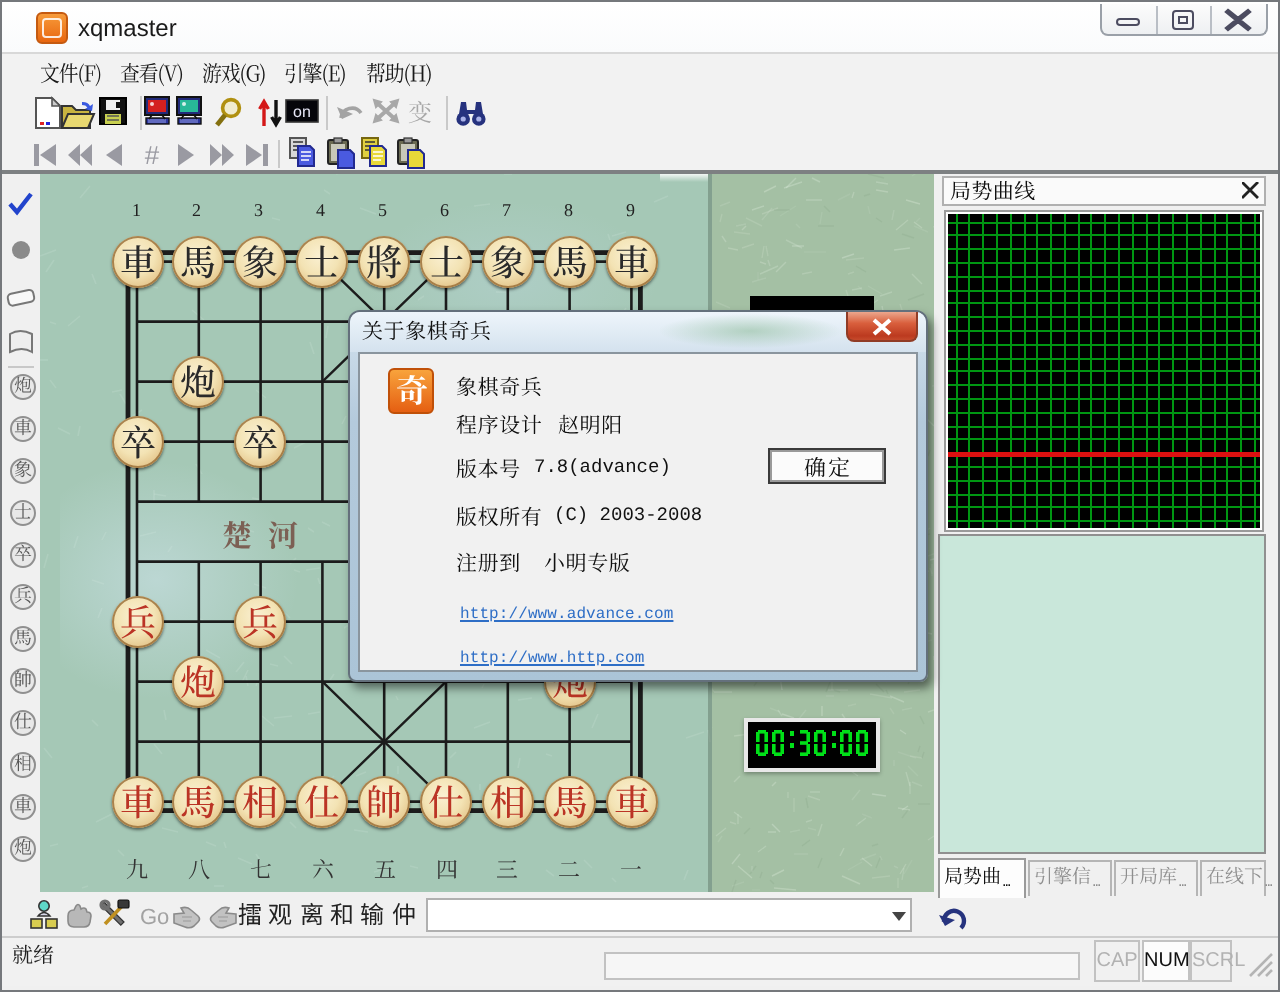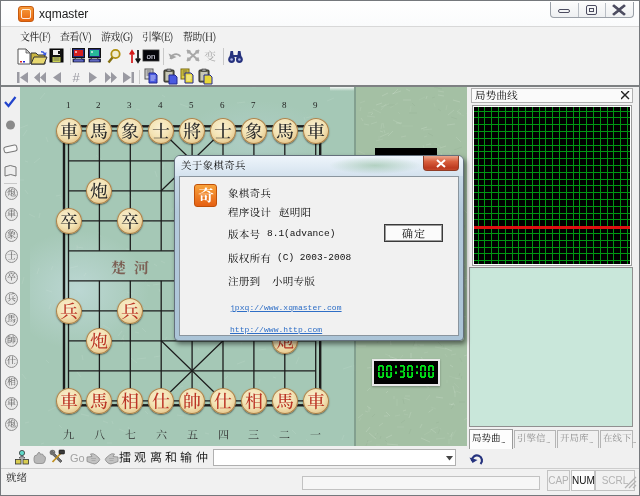--- a/index.html
+++ b/index.html
@@ -1173,21 +1173,21 @@
 <svg class="abs" style="left:446px;top:456px" width="8" height="5">
     <path d="M0 0 h7 l-3.5 4.5 z" fill="#444"></path>
   </svg>
 <div class="abs" style="left:1px;top:468px;width:638px;height:24px;background:#f1f1f1;border-top:1px solid #cdcdcd"></div>
 <svg style="position:absolute;left:6px;top:472px;overflow:visible" width="21" height="13">
     <path transform="translate(0,9.2)" d="M2.2 -8.8 2.1 -8.7C2.4 -8.4 2.8 -7.8 2.9 -7.4C3.6 -6.9 4.2 -8.2 2.2 -8.8ZM2.4 -2.5 1.4 -2.8C1.2 -1.8 0.8 -0.9 0.4 -0.3L0.5 -0.2C1.1 -0.7 1.6 -1.4 2.0 -2.3C2.2 -2.2 2.3 -2.3 2.4 -2.5ZM3.9 -2.8 3.8 -2.7C4.1 -2.2 4.5 -1.5 4.6 -1.0C5.2 -0.4 5.8 -1.8 3.9 -2.8ZM8.0 -8.2 7.9 -8.2C8.2 -7.8 8.7 -7.2 8.8 -6.8C9.4 -6.3 10.0 -7.6 8.0 -8.2ZM5.0 -7.7 4.5 -7.1H0.4L0.5 -6.8H5.6C5.8 -6.8 5.9 -6.9 5.9 -7.0C5.6 -7.3 5.0 -7.7 5.0 -7.7ZM9.2 -6.4 8.7 -5.8H7.2C7.2 -6.6 7.2 -7.5 7.2 -8.4C7.5 -8.4 7.6 -8.5 7.6 -8.7L6.5 -8.8C6.5 -7.7 6.5 -6.8 6.5 -5.8H5.3L5.4 -5.5H6.5C6.4 -3.0 6.0 -0.9 4.1 0.7L4.3 0.8C6.6 -0.7 7.0 -2.9 7.2 -5.5H7.4V-0.1C7.4 0.4 7.6 0.6 8.2 0.6H8.8C9.9 0.6 10.2 0.5 10.2 0.2C10.2 0.1 10.2 -0.0 9.9 -0.1L9.9 -1.8H9.8C9.7 -1.2 9.5 -0.4 9.5 -0.2C9.4 -0.1 9.4 -0.1 9.3 -0.0C9.3 -0.0 9.1 -0.0 8.8 -0.0H8.3C8.1 -0.0 8.1 -0.1 8.1 -0.3V-5.5H9.9C10.0 -5.5 10.1 -5.6 10.1 -5.7C9.8 -6.0 9.2 -6.4 9.2 -6.4ZM4.2 -5.6V-3.9H1.8V-5.6ZM3.3 -0.2V-3.6H4.2V-3.2H4.3C4.5 -3.2 4.9 -3.4 4.9 -3.5V-5.5C5.1 -5.5 5.2 -5.6 5.3 -5.7L4.5 -6.3L4.1 -5.9H1.8L1.1 -6.2V-3.1H1.2C1.5 -3.1 1.8 -3.3 1.8 -3.3V-3.6H2.7V-0.2C2.7 -0.1 2.6 0.0 2.5 0.0C2.3 0.0 1.4 -0.1 1.4 -0.1V0.1C1.8 0.1 2.1 0.2 2.2 0.3C2.3 0.5 2.4 0.6 2.4 0.8C3.2 0.7 3.3 0.4 3.3 -0.2Z M11.1 -0.7 11.5 0.2C11.6 0.2 11.7 0.1 11.7 -0.1C13.0 -0.6 13.9 -1.1 14.6 -1.5L14.6 -1.6C13.2 -1.2 11.7 -0.9 11.1 -0.7ZM14.0 -8.3 13.0 -8.8C12.7 -8.0 11.9 -6.5 11.2 -5.9C11.1 -5.8 10.9 -5.8 10.9 -5.8L11.3 -4.9C11.4 -4.9 11.4 -4.9 11.5 -5.0C12.1 -5.2 12.7 -5.3 13.1 -5.5C12.6 -4.6 11.9 -3.7 11.3 -3.2C11.2 -3.2 11.0 -3.1 11.0 -3.1L11.4 -2.2C11.4 -2.2 11.5 -2.3 11.6 -2.4C12.7 -2.7 13.8 -3.1 14.4 -3.3L14.4 -3.5C13.4 -3.3 12.4 -3.2 11.7 -3.1C12.8 -4.1 14.0 -5.4 14.6 -6.3C14.8 -6.3 14.9 -6.4 15.0 -6.5L14.0 -7.0C13.9 -6.7 13.6 -6.3 13.3 -5.8C12.7 -5.8 12.0 -5.7 11.6 -5.7C12.3 -6.4 13.1 -7.4 13.6 -8.2C13.8 -8.1 13.9 -8.2 14.0 -8.3ZM19.9 -5.8 19.5 -5.3H18.3C18.9 -6.0 19.4 -6.7 19.9 -7.5C20.1 -7.5 20.2 -7.5 20.3 -7.6L19.3 -8.1C19.2 -7.8 19.0 -7.4 18.8 -7.1C18.5 -7.4 18.1 -7.7 18.1 -7.7L17.7 -7.2H17.1V-8.4C17.3 -8.5 17.4 -8.5 17.4 -8.7L16.4 -8.8V-7.2H14.9L15.0 -6.9H16.4V-5.3H14.3L14.4 -5.0H17.2C16.9 -4.5 16.5 -4.1 16.1 -3.8L15.5 -4.0V-3.3C15.0 -2.8 14.4 -2.4 13.8 -2.0L13.9 -1.8C14.5 -2.1 15.0 -2.5 15.5 -2.8V0.8H15.6C16.0 0.8 16.2 0.7 16.2 0.6V0.2H18.9V0.7H19.0C19.2 0.7 19.6 0.6 19.6 0.6V-3.2C19.8 -3.3 20.0 -3.4 20.0 -3.4L19.2 -4.1L18.8 -3.7H16.7C17.1 -4.1 17.6 -4.5 18.0 -5.0H20.4C20.5 -5.0 20.6 -5.0 20.7 -5.1C20.4 -5.4 19.9 -5.8 19.9 -5.8ZM16.2 -3.3 16.3 -3.4H18.9V-2.0H16.2ZM18.6 -6.9C18.3 -6.3 17.9 -5.8 17.5 -5.3H17.1V-6.9H18.6ZM16.2 -0.1V-1.6H18.9V-0.1Z" fill="#222"></path>
   </svg>
 <div class="abs" style="left:302px;top:476px;width:238px;height:14px;background:#f6f6f6;border:1px solid #c2c2c2;box-sizing:border-box"></div>
 <div class="abs" style="left:547px;top:470px;width:23px;height:21px;background:#f1f1f1;border:1px solid #c2c2c2;box-sizing:border-box;font-size:10px;color:#b2b2b2;text-align:center;line-height:19px">CAP</div>
 <div class="abs" style="left:571px;top:470px;width:24px;height:21px;background:#fcfcfc;border:1px solid #c2c2c2;box-sizing:border-box;font-size:10px;color:#111;text-align:center;line-height:19px">NUM</div>
-<div class="abs" style="left:595px;top:470px;width:40px;height:21px;background:#f1f1f1;border:1px solid #c2c2c2;box-sizing:border-box;font-size:10px;color:#b2b2b2;text-align:center;line-height:19px">SCRL</div>
+<div class="abs" style="left:595px;top:470px;width:21px;height:21px;background:#f1f1f1;border:1px solid #c2c2c2;box-sizing:border-box;font-size:10px;color:#b2b2b2;text-align:center;line-height:19px">SCRL</div>
 <svg class="abs" style="left:624px;top:476px" width="14" height="14">
     <path d="M12 1 L1 12 M12 5 L5 12 M12 9 L9 12" stroke="#b4b4b4" stroke-width="1.3"></path>
   </svg>
 <div class="abs" style="left:174px;top:155px;width:290px;height:186px;border-radius:6px 6px 4px 4px;background:linear-gradient(#d3e2ee,#b4cadc 30%,#abc4d7);border:1px solid #64707c;box-shadow:2px 3px 5px rgba(0,0,0,.5);box-sizing:border-box"></div>
 <div class="abs" style="left:175px;top:156px;width:288px;height:20px;border-radius:5px 5px 0 0;background:linear-gradient(#eef5fb,#d4e2ee)"></div>
 <div class="abs" style="left:330px;top:157px;width:90px;height:17px;background:radial-gradient(ellipse,rgba(120,175,130,.45),rgba(120,175,130,0) 72%)"></div>
 <svg style="position:absolute;left:181px;top:160px;overflow:visible" width="64" height="13">
     <path transform="translate(0,9.2)" d="M2.6 -8.7 2.4 -8.7C3.0 -8.2 3.7 -7.3 3.8 -6.7C4.6 -6.1 5.2 -7.8 2.6 -8.7ZM9.0 -4.4 8.5 -3.7H5.5C5.5 -4.0 5.5 -4.3 5.5 -4.5V-6.0H9.0C9.2 -6.0 9.3 -6.1 9.3 -6.2C9.0 -6.6 8.4 -7.0 8.4 -7.0L7.8 -6.4H6.2C6.8 -6.9 7.4 -7.7 7.8 -8.3C8.1 -8.2 8.2 -8.3 8.2 -8.4L7.1 -8.8C6.8 -8.0 6.3 -7.1 5.9 -6.4H1.2L1.3 -6.0H4.8V-4.5C4.8 -4.3 4.8 -4.0 4.8 -3.7H0.5L0.6 -3.4H4.7C4.4 -1.9 3.4 -0.5 0.3 0.6L0.4 0.8C4.0 -0.2 5.1 -1.7 5.4 -3.4C6.1 -1.2 7.4 0.1 9.5 0.8C9.6 0.4 9.8 0.2 10.1 0.1L10.1 0.0C8.0 -0.4 6.4 -1.6 5.6 -3.4H9.7C9.8 -3.4 9.9 -3.4 10.0 -3.6C9.6 -3.9 9.0 -4.4 9.0 -4.4Z M12.0 -7.9 12.1 -7.6H15.7V-4.8H11.3L11.3 -4.5H15.7V-0.3C15.7 -0.1 15.7 -0.1 15.4 -0.1C15.2 -0.1 13.8 -0.2 13.8 -0.2V0.0C14.4 0.1 14.7 0.2 14.9 0.3C15.1 0.4 15.2 0.6 15.2 0.8C16.3 0.7 16.4 0.3 16.4 -0.3V-4.5H20.6C20.7 -4.5 20.8 -4.5 20.8 -4.6C20.4 -5.0 19.8 -5.5 19.8 -5.5L19.3 -4.8H16.4V-7.6H19.9C20.0 -7.6 20.1 -7.6 20.1 -7.8C19.7 -8.1 19.1 -8.6 19.1 -8.6L18.6 -7.9Z M30.6 -3.7 30.0 -4.2C30.2 -4.2 30.4 -4.3 30.4 -4.4V-6.0C30.6 -6.1 30.8 -6.2 30.9 -6.2L30.0 -6.9L29.6 -6.5H27.3C27.8 -6.8 28.4 -7.2 28.7 -7.5C28.9 -7.5 29.1 -7.5 29.1 -7.5L28.4 -8.2L28.0 -7.8H25.3C25.5 -8.0 25.7 -8.2 25.9 -8.4C26.1 -8.4 26.3 -8.5 26.3 -8.6L25.2 -8.8C24.6 -7.8 23.4 -6.5 22.0 -5.7L22.1 -5.6C22.6 -5.8 23.0 -6.0 23.4 -6.3V-4.0H23.6C23.9 -4.0 24.1 -4.2 24.1 -4.3V-4.5H25.4C24.6 -3.7 23.6 -3.1 22.4 -2.6L22.4 -2.5C23.9 -2.9 25.1 -3.5 26.0 -4.3C26.2 -4.1 26.3 -3.8 26.5 -3.6C25.5 -2.7 23.8 -1.8 22.3 -1.2L22.4 -1.1C23.9 -1.5 25.6 -2.2 26.8 -3.0C26.8 -2.8 26.9 -2.6 26.9 -2.5C25.9 -1.3 23.9 -0.3 22.1 0.2L22.2 0.4C23.9 0.0 25.8 -0.8 27.1 -1.7C27.1 -1.0 27.0 -0.3 26.8 -0.0C26.7 0.0 26.6 0.1 26.5 0.1C26.2 0.1 25.5 0.0 25.1 -0.0L25.1 0.1C25.4 0.2 25.8 0.3 25.9 0.4C26.0 0.5 26.1 0.6 26.1 0.8C26.7 0.8 27.0 0.7 27.2 0.5C27.8 -0.0 27.9 -1.3 27.5 -2.6L28.1 -2.8C28.6 -1.3 29.7 -0.4 31.1 0.3C31.2 -0.1 31.4 -0.3 31.7 -0.3L31.7 -0.4C30.3 -0.8 28.9 -1.6 28.3 -2.8C29.0 -3.1 29.7 -3.4 30.2 -3.7C30.4 -3.6 30.5 -3.6 30.6 -3.7ZM27.9 -7.5C27.6 -7.2 27.3 -6.8 26.9 -6.5H24.2L23.9 -6.6C24.3 -6.9 24.7 -7.2 25.0 -7.5ZM24.1 -6.2H26.7C26.5 -5.7 26.1 -5.2 25.7 -4.8H24.1ZM29.7 -6.2V-4.8H26.6C27.0 -5.2 27.3 -5.7 27.5 -6.2ZM29.7 -4.5V-4.2C29.2 -3.7 28.2 -3.2 27.4 -2.8C27.1 -3.3 26.7 -3.9 26.1 -4.4L26.3 -4.5Z M39.9 -1.6 39.8 -1.4C40.5 -0.9 41.4 0.0 41.7 0.7C42.6 1.2 43.0 -0.6 39.9 -1.6ZM38.1 -1.7C37.6 -0.9 36.7 0.1 35.7 0.7L35.8 0.8C37.0 0.4 38.1 -0.4 38.6 -1.1C38.9 -1.0 39.0 -1.1 39.0 -1.2ZM40.4 -8.7V-7.2H38.1V-8.4C38.3 -8.4 38.4 -8.5 38.4 -8.6L37.4 -8.7V-7.2H36.3L36.3 -6.9H37.4V-2.2H35.8L35.9 -1.9H42.4C42.5 -1.9 42.6 -1.9 42.7 -2.0C42.4 -2.4 41.8 -2.8 41.8 -2.8L41.4 -2.2H41.1V-6.9H42.2C42.4 -6.9 42.5 -6.9 42.5 -7.0C42.2 -7.3 41.7 -7.8 41.7 -7.8L41.2 -7.2H41.1V-8.4C41.3 -8.4 41.4 -8.5 41.4 -8.6ZM38.1 -6.9H40.4V-5.6H38.1ZM38.1 -2.2V-3.6H40.4V-2.2ZM38.1 -5.3H40.4V-3.9H38.1ZM34.4 -8.8V-6.3H32.9L33.0 -6.0H34.3C34.0 -4.5 33.5 -2.9 32.7 -1.7L32.9 -1.6C33.6 -2.3 34.1 -3.1 34.4 -4.0V0.8H34.6C34.8 0.8 35.1 0.7 35.1 0.6V-4.5C35.4 -4.0 35.8 -3.5 35.9 -3.0C36.5 -2.5 37.1 -3.8 35.1 -4.7V-6.0H36.5C36.6 -6.0 36.7 -6.1 36.7 -6.2C36.4 -6.5 35.9 -6.9 35.9 -6.9L35.4 -6.3H35.1V-8.4C35.4 -8.4 35.5 -8.5 35.5 -8.7Z M43.6 -4.7 43.7 -4.4H50.6V-0.2C50.6 -0.0 50.6 0.0 50.4 0.0C50.1 0.0 48.9 -0.1 48.9 -0.1V0.1C49.4 0.1 49.7 0.2 49.9 0.3C50.0 0.5 50.1 0.6 50.1 0.8C51.2 0.7 51.3 0.3 51.3 -0.2V-4.4H53.0C53.1 -4.4 53.2 -4.5 53.3 -4.6C52.9 -4.9 52.3 -5.4 52.3 -5.4L51.8 -4.7ZM48.0 -8.8C48.0 -8.4 47.9 -8.0 47.8 -7.6H44.2L44.3 -7.3H47.7C47.2 -6.4 46.2 -5.6 44.2 -5.1L44.2 -5.0C46.3 -5.3 47.5 -6.0 48.1 -6.8C49.5 -6.3 50.5 -5.6 51.0 -5.1C51.8 -4.8 52.0 -6.5 48.2 -7.0C48.3 -7.1 48.4 -7.2 48.4 -7.3H52.4C52.6 -7.3 52.7 -7.4 52.7 -7.5C52.3 -7.8 51.7 -8.3 51.7 -8.3L51.2 -7.6H48.6C48.6 -7.9 48.7 -8.1 48.8 -8.4C49.0 -8.4 49.1 -8.5 49.1 -8.6ZM48.2 -3.1V-1.4H45.9V-3.1ZM45.3 -3.4V-0.1H45.4C45.6 -0.1 45.9 -0.3 45.9 -0.4V-1.1H48.2V-0.5H48.3C48.5 -0.5 48.9 -0.7 48.9 -0.7V-3.0C49.1 -3.0 49.3 -3.1 49.3 -3.2L48.5 -3.8L48.1 -3.4H46.0L45.3 -3.7Z M60.2 -1.8 60.1 -1.7C61.2 -1.1 62.6 -0.0 63.2 0.8C64.1 1.1 64.2 -0.7 60.2 -1.8ZM57.7 -2.0C57.1 -1.1 55.8 0.0 54.5 0.7L54.6 0.8C56.0 0.3 57.5 -0.6 58.2 -1.4C58.5 -1.3 58.5 -1.3 58.6 -1.4ZM60.6 -2.6H57.3V-5.6H60.6ZM61.6 -8.8C60.7 -8.4 59.1 -7.9 57.6 -7.6L56.6 -8.0V-2.6H54.4L54.5 -2.3H63.8C63.9 -2.3 64.0 -2.4 64.1 -2.5C63.7 -2.8 63.1 -3.3 63.1 -3.3L62.6 -2.6H61.3V-5.6H63.3C63.4 -5.6 63.5 -5.6 63.6 -5.7C63.2 -6.0 62.6 -6.5 62.6 -6.5L62.1 -5.9H57.3V-7.3C58.9 -7.5 60.7 -7.8 61.8 -8.1C62.1 -8.0 62.3 -8.0 62.4 -8.1Z" fill="#111"></path>
   </svg>
 <div class="abs" style="left:423px;top:156px;width:36px;height:15px;background:linear-gradient(#eca78d,#d95f3d 40%,#bc3a1f 85%,#c54a2c);border:1px solid #903c26;border-top:none;border-radius:0 0 4px 4px;box-sizing:border-box"></div>
@@ -1204,28 +1204,28 @@
   </svg>
 <svg style="position:absolute;left:228px;top:207px;overflow:visible" width="43" height="13">
     <path transform="translate(0,9.2)" d="M3.7 0.1 3.7 0.4H10.0C10.1 0.4 10.2 0.4 10.2 0.3C9.9 -0.1 9.4 -0.5 9.4 -0.5L8.9 0.1H7.3V-1.7H9.5C9.6 -1.7 9.8 -1.8 9.8 -1.9C9.5 -2.2 8.9 -2.6 8.9 -2.6L8.5 -2.0H7.3V-3.6H9.7C9.8 -3.6 9.9 -3.7 9.9 -3.8C9.6 -4.1 9.1 -4.5 9.1 -4.5L8.6 -3.9H4.3L4.3 -3.6H6.6V-2.0H4.3L4.4 -1.7H6.6V0.1ZM4.7 -8.1V-4.7H4.8C5.1 -4.7 5.4 -4.9 5.4 -4.9V-5.3H8.6V-4.8H8.7C8.9 -4.8 9.2 -5.0 9.3 -5.1V-7.7C9.4 -7.7 9.6 -7.8 9.7 -7.9L8.8 -8.5L8.5 -8.1H5.5L4.7 -8.4ZM5.4 -5.6V-7.8H8.6V-5.6ZM3.5 -8.8C2.8 -8.3 1.5 -7.7 0.4 -7.4L0.5 -7.2C1.0 -7.3 1.6 -7.4 2.2 -7.6V-5.7H0.4L0.5 -5.4H2.0C1.7 -4.0 1.1 -2.6 0.3 -1.5L0.5 -1.3C1.2 -2.0 1.7 -2.8 2.2 -3.7V0.8H2.3C2.6 0.8 2.8 0.6 2.8 0.6V-4.5C3.2 -4.2 3.5 -3.6 3.7 -3.2C4.3 -2.7 4.8 -4.0 2.8 -4.8V-5.4H4.2C4.4 -5.4 4.5 -5.5 4.5 -5.6C4.2 -5.9 3.7 -6.3 3.7 -6.3L3.2 -5.7H2.8V-7.7C3.2 -7.8 3.6 -7.9 3.9 -8.1C4.1 -8.0 4.3 -8.0 4.4 -8.1Z M15.5 -8.8 15.3 -8.8C15.8 -8.4 16.3 -7.8 16.4 -7.3C17.2 -6.8 17.7 -8.3 15.5 -8.8ZM20.0 -7.8 19.5 -7.2H13.0L12.2 -7.5V-4.6C12.2 -2.8 12.1 -0.8 11.1 0.7L11.3 0.8C12.8 -0.7 12.9 -2.9 12.9 -4.6V-6.8H20.6C20.8 -6.8 20.9 -6.9 20.9 -7.0C20.5 -7.4 20.0 -7.8 20.0 -7.8ZM15.0 -5.2 15.0 -5.1C15.7 -4.8 16.7 -4.2 17.1 -3.7C17.5 -3.5 17.7 -4.0 17.2 -4.4C18.0 -4.8 18.9 -5.3 19.4 -5.7C19.6 -5.7 19.7 -5.7 19.8 -5.8L19.0 -6.5L18.5 -6.1H13.9L14.0 -5.8H18.4C18.0 -5.4 17.5 -4.9 17.1 -4.6C16.7 -4.9 16.1 -5.1 15.0 -5.2ZM17.1 -0.1V-3.3H19.5C19.3 -2.9 19.0 -2.3 18.7 -2.0L18.9 -1.9C19.3 -2.2 20.0 -2.8 20.4 -3.2C20.6 -3.2 20.7 -3.3 20.8 -3.3L20.0 -4.1L19.6 -3.6H13.2L13.3 -3.3H16.4V-0.2C16.4 -0.0 16.4 0.0 16.2 0.0C15.9 0.0 14.8 -0.0 14.8 -0.0V0.1C15.3 0.2 15.6 0.3 15.7 0.4C15.9 0.5 16.0 0.6 16.0 0.8C17.0 0.7 17.1 0.4 17.1 -0.1Z M22.8 -8.7 22.7 -8.7C23.2 -8.2 23.8 -7.4 24.1 -6.7C24.8 -6.3 25.3 -7.8 22.8 -8.7ZM24.0 -5.6C24.2 -5.6 24.4 -5.7 24.4 -5.8L23.8 -6.3L23.4 -6.0H22.0L22.1 -5.7H23.4V-1.1C23.4 -0.9 23.3 -0.8 23.0 -0.6L23.5 0.2C23.6 0.2 23.7 0.1 23.7 -0.1C24.6 -0.9 25.4 -1.7 25.8 -2.1L25.7 -2.2C25.1 -1.8 24.5 -1.4 24.0 -1.1ZM26.3 -8.2V-7.2C26.3 -6.3 26.1 -5.2 24.8 -4.3L24.9 -4.2C26.8 -5.0 27.0 -6.3 27.0 -7.2V-7.8H29.1V-5.3C29.1 -4.9 29.2 -4.7 29.8 -4.7H30.4C31.4 -4.7 31.7 -4.9 31.7 -5.1C31.7 -5.3 31.6 -5.4 31.4 -5.4L31.4 -5.4H31.3C31.2 -5.4 31.1 -5.4 31.1 -5.4C31.1 -5.4 31.0 -5.4 30.9 -5.4C30.9 -5.4 30.7 -5.4 30.5 -5.4H30.0C29.8 -5.4 29.8 -5.4 29.8 -5.5V-7.7C30.0 -7.7 30.1 -7.8 30.2 -7.9L29.4 -8.5L29.0 -8.1H27.1L26.3 -8.5ZM27.6 -1.1C26.7 -0.3 25.6 0.2 24.2 0.6L24.3 0.8C25.8 0.5 27.1 -0.0 28.0 -0.7C28.9 -0.0 29.9 0.5 31.2 0.8C31.3 0.4 31.5 0.2 31.8 0.2L31.8 0.1C30.6 -0.2 29.5 -0.5 28.5 -1.1C29.4 -1.8 30.0 -2.7 30.5 -3.7C30.8 -3.8 30.9 -3.8 31.0 -3.9L30.2 -4.6L29.7 -4.1H25.3L25.4 -3.8H26.1C26.4 -2.7 26.9 -1.8 27.6 -1.1ZM28.1 -1.4C27.3 -2.0 26.7 -2.8 26.3 -3.8H29.7C29.4 -2.9 28.8 -2.1 28.1 -1.4Z M34.0 -8.8 33.9 -8.7C34.4 -8.2 35.1 -7.3 35.3 -6.7C36.1 -6.2 36.5 -7.8 34.0 -8.8ZM35.2 -5.6C35.4 -5.6 35.5 -5.7 35.6 -5.7L34.9 -6.3L34.5 -6.0H32.9L33.0 -5.6H34.5V-1.1C34.5 -0.9 34.5 -0.8 34.2 -0.6L34.6 0.2C34.7 0.2 34.8 0.1 34.9 -0.1C35.8 -0.8 36.7 -1.5 37.1 -1.9L37.0 -2.0C36.4 -1.7 35.7 -1.3 35.2 -1.1ZM39.9 -8.7 38.9 -8.8V-5.0H36.1L36.2 -4.7H38.9V0.8H39.0C39.3 0.8 39.6 0.6 39.6 0.5V-4.7H42.2C42.4 -4.7 42.5 -4.8 42.5 -4.9C42.2 -5.2 41.6 -5.7 41.6 -5.7L41.1 -5.0H39.6V-8.4C39.8 -8.4 39.9 -8.5 39.9 -8.7Z" fill="#111"></path>
   </svg>
 <svg style="position:absolute;left:279px;top:207px;overflow:visible" width="32" height="13">
     <path transform="translate(0,9.2)" d="M4.7 -3.8 4.3 -3.2H3.5V-4.2C3.8 -4.2 3.8 -4.3 3.9 -4.5L2.9 -4.6V-0.7C2.4 -1.0 2.0 -1.5 1.7 -2.2C1.8 -2.7 1.9 -3.2 1.9 -3.7C2.1 -3.7 2.2 -3.8 2.3 -4.0L1.2 -4.1C1.3 -2.5 1.1 -0.5 0.4 0.7L0.5 0.8C1.1 0.1 1.4 -0.8 1.6 -1.8C2.4 0.1 3.6 0.5 5.9 0.5C6.8 0.5 8.9 0.5 9.8 0.5C9.8 0.2 9.9 0.0 10.2 -0.0V-0.2C9.2 -0.1 6.9 -0.1 5.9 -0.1C4.9 -0.1 4.2 -0.2 3.5 -0.4V-2.9H5.2C5.4 -2.9 5.5 -2.9 5.5 -3.0C5.2 -3.4 4.7 -3.8 4.7 -3.8ZM9.8 -7.9 8.7 -8.2C8.5 -7.4 8.2 -6.4 7.8 -5.5C7.2 -6.3 6.4 -7.1 5.5 -8.0L5.4 -7.9C6.2 -7.0 6.9 -6.0 7.5 -4.9C6.8 -3.5 5.9 -2.2 4.8 -1.2L5.0 -1.1C6.2 -2.0 7.1 -3.1 7.8 -4.3C8.3 -3.2 8.7 -2.2 8.9 -1.4C9.6 -0.9 9.7 -2.5 8.2 -4.9C8.7 -5.9 9.1 -6.8 9.4 -7.7C9.6 -7.7 9.7 -7.8 9.8 -7.9ZM3.7 -8.7 2.7 -8.8V-7.0H1.0L1.1 -6.7H2.7V-5.1H0.5L0.6 -4.8H5.5C5.6 -4.8 5.8 -4.9 5.8 -5.0C5.4 -5.3 4.9 -5.7 4.9 -5.7L4.5 -5.1H3.3V-6.7H5.1C5.2 -6.7 5.3 -6.7 5.4 -6.9C5.1 -7.2 4.5 -7.6 4.5 -7.6L4.1 -7.0H3.3V-8.5C3.6 -8.5 3.7 -8.6 3.7 -8.7Z M19.6 -7.8V-5.7H16.9V-7.8ZM16.2 -8.1V-4.8C16.2 -2.6 15.9 -0.7 14.0 0.7L14.1 0.8C15.8 -0.1 16.5 -1.5 16.8 -3.0H19.6V-0.3C19.6 -0.1 19.5 -0.0 19.3 -0.0C19.0 -0.0 17.7 -0.1 17.7 -0.1V0.0C18.3 0.1 18.6 0.2 18.8 0.3C19.0 0.4 19.0 0.6 19.1 0.8C20.1 0.7 20.3 0.3 20.3 -0.2V-7.7C20.5 -7.7 20.6 -7.8 20.7 -7.9L19.8 -8.6L19.5 -8.1H17.0L16.2 -8.5ZM19.6 -5.4V-3.3H16.8C16.9 -3.8 16.9 -4.3 16.9 -4.8V-5.4ZM12.3 -7.6H14.3V-5.3H12.3ZM11.6 -8.0V-1.0H11.7C12.1 -1.0 12.3 -1.2 12.3 -1.2V-2.2H14.3V-1.4H14.4C14.6 -1.4 14.9 -1.6 14.9 -1.6V-7.5C15.1 -7.6 15.3 -7.6 15.4 -7.7L14.5 -8.4L14.2 -8.0H12.4L11.6 -8.3ZM12.3 -5.0H14.3V-2.6H12.3Z M22.5 -8.2V0.8H22.6C22.9 0.8 23.1 0.6 23.1 0.6V-7.9H24.7C24.4 -7.0 24.0 -5.9 23.7 -5.2C24.5 -4.4 24.7 -3.7 24.7 -2.9C24.7 -2.5 24.6 -2.3 24.5 -2.2C24.4 -2.2 24.3 -2.2 24.2 -2.2C24.0 -2.2 23.6 -2.2 23.4 -2.2V-2.0C23.6 -2.0 23.8 -1.9 23.9 -1.8C24.0 -1.7 24.1 -1.5 24.1 -1.3C25.1 -1.3 25.5 -1.8 25.5 -2.8C25.5 -3.5 25.1 -4.5 24.0 -5.2C24.4 -5.9 25.1 -7.0 25.5 -7.7C25.7 -7.7 25.9 -7.7 25.9 -7.8L25.1 -8.6L24.6 -8.2H23.3L22.5 -8.5ZM26.9 -4.1H30.3V-0.6H26.9ZM26.9 -4.4V-7.7H30.3V-4.4ZM26.2 -8.1V0.8H26.3C26.6 0.8 26.9 0.6 26.9 0.6V-0.3H30.3V0.7H30.4C30.7 0.7 31.0 0.5 31.0 0.4V-7.7C31.2 -7.7 31.3 -7.8 31.4 -7.9L30.6 -8.5L30.2 -8.1H27.0L26.2 -8.4Z" fill="#111"></path>
   </svg>
 <svg style="position:absolute;left:228px;top:229px;overflow:visible" width="32" height="13">
     <path transform="translate(0,9.2)" d="M5.1 -7.9V-4.6C5.1 -2.7 4.9 -0.8 3.8 0.7L3.9 0.8C5.6 -0.6 5.7 -2.8 5.7 -4.6V-5.2H6.2C6.4 -3.8 6.7 -2.6 7.3 -1.6C6.6 -0.7 5.8 0.1 4.7 0.7L4.8 0.9C6.0 0.3 6.9 -0.3 7.5 -1.1C8.1 -0.3 8.7 0.3 9.6 0.8C9.7 0.5 10.0 0.3 10.2 0.3L10.3 0.2C9.3 -0.2 8.5 -0.8 7.9 -1.6C8.7 -2.6 9.1 -3.9 9.5 -5.1C9.7 -5.1 9.8 -5.2 9.9 -5.2L9.1 -5.9L8.7 -5.5H5.7V-7.6C6.8 -7.6 8.3 -7.8 9.5 -8.0C9.6 -7.9 9.7 -7.9 9.8 -8.0L9.2 -8.7C8.0 -8.4 6.7 -8.0 5.7 -7.8L5.1 -8.1ZM2.0 -8.3 1.0 -8.5V-3.4C1.0 -1.7 0.9 -0.4 0.3 0.7L0.5 0.8C1.4 -0.3 1.7 -1.6 1.7 -3.3H3.0V0.7H3.1C3.3 0.7 3.7 0.6 3.7 0.5V-3.2C3.9 -3.3 4.1 -3.3 4.1 -3.4L3.3 -4.1L2.9 -3.7H1.7V-5.4H4.6C4.7 -5.4 4.8 -5.4 4.8 -5.5C4.6 -5.8 4.1 -6.2 4.1 -6.2L3.7 -5.7H3.5V-8.4C3.8 -8.4 3.9 -8.5 3.9 -8.6L2.9 -8.8V-5.7H1.7V-8.1C1.9 -8.1 2.0 -8.2 2.0 -8.3ZM7.6 -2.1C7.0 -3.0 6.6 -4.0 6.4 -5.2H8.8C8.5 -4.1 8.1 -3.0 7.6 -2.1Z M19.6 -7.2 19.1 -6.5H16.4V-8.4C16.7 -8.4 16.7 -8.5 16.8 -8.7L15.7 -8.8V-6.5H11.5L11.6 -6.2H15.1C14.4 -4.2 13.0 -2.1 11.2 -0.8L11.3 -0.7C13.3 -1.8 14.8 -3.5 15.7 -5.5V-1.8H13.4L13.5 -1.5H15.7V0.8H15.8C16.1 0.8 16.4 0.7 16.4 0.6V-1.5H18.5C18.6 -1.5 18.7 -1.5 18.7 -1.7C18.4 -2.0 17.8 -2.5 17.8 -2.5L17.3 -1.8H16.4V-6.2C17.2 -3.9 18.6 -2.0 20.1 -1.0C20.3 -1.4 20.5 -1.6 20.8 -1.6L20.9 -1.7C19.2 -2.5 17.5 -4.2 16.6 -6.2H20.3C20.5 -6.2 20.6 -6.2 20.6 -6.3C20.2 -6.7 19.6 -7.2 19.6 -7.2Z M30.7 -5.0 30.2 -4.4H22.1L22.2 -4.1H24.7C24.6 -3.7 24.3 -3.2 24.2 -2.8C24.0 -2.7 23.8 -2.6 23.7 -2.6L24.4 -2.0L24.8 -2.3H29.4C29.3 -1.2 28.9 -0.3 28.6 -0.1C28.5 -0.0 28.4 -0.0 28.2 -0.0C27.9 -0.0 27.0 -0.1 26.4 -0.1L26.4 0.0C26.9 0.1 27.4 0.2 27.6 0.3C27.8 0.5 27.8 0.6 27.8 0.8C28.3 0.8 28.7 0.7 29.0 0.5C29.5 0.1 29.9 -1.0 30.1 -2.2C30.3 -2.2 30.5 -2.3 30.5 -2.4L29.8 -3.0L29.4 -2.6H24.8C25.0 -3.0 25.3 -3.6 25.4 -4.1H31.4C31.5 -4.1 31.6 -4.1 31.7 -4.2C31.3 -4.6 30.7 -5.0 30.7 -5.0ZM24.6 -5.1V-5.6H29.2V-5.1H29.3C29.5 -5.1 29.8 -5.2 29.9 -5.3V-7.8C30.1 -7.9 30.2 -7.9 30.3 -8.0L29.4 -8.7L29.1 -8.3H24.6L23.9 -8.6V-4.9H24.0C24.3 -4.9 24.6 -5.1 24.6 -5.1ZM29.2 -7.9V-5.9H24.6V-7.9Z" fill="#111"></path>
   </svg>
-<div class="abs" style="left:267px;top:228px;font:9.5px 'Liberation Mono',monospace;color:#111">8.1(advance)</div>
+<div class="abs" style="left:267px;top:228px;font:9.5px 'Liberation Mono',monospace;color:#111">7.8(advance)</div>
 <svg style="position:absolute;left:228px;top:253px;overflow:visible" width="43" height="13">
     <path transform="translate(0,9.2)" d="M5.1 -7.9V-4.6C5.1 -2.7 4.9 -0.8 3.8 0.7L3.9 0.8C5.6 -0.6 5.7 -2.8 5.7 -4.6V-5.2H6.2C6.4 -3.8 6.7 -2.6 7.3 -1.6C6.6 -0.7 5.8 0.1 4.7 0.7L4.8 0.9C6.0 0.3 6.9 -0.3 7.5 -1.1C8.1 -0.3 8.7 0.3 9.6 0.8C9.7 0.5 10.0 0.3 10.2 0.3L10.3 0.2C9.3 -0.2 8.5 -0.8 7.9 -1.6C8.7 -2.6 9.1 -3.9 9.5 -5.1C9.7 -5.1 9.8 -5.2 9.9 -5.2L9.1 -5.9L8.7 -5.5H5.7V-7.6C6.8 -7.6 8.3 -7.8 9.5 -8.0C9.6 -7.9 9.7 -7.9 9.8 -8.0L9.2 -8.7C8.0 -8.4 6.7 -8.0 5.7 -7.8L5.1 -8.1ZM2.0 -8.3 1.0 -8.5V-3.4C1.0 -1.7 0.9 -0.4 0.3 0.7L0.5 0.8C1.4 -0.3 1.7 -1.6 1.7 -3.3H3.0V0.7H3.1C3.3 0.7 3.7 0.6 3.7 0.5V-3.2C3.9 -3.3 4.1 -3.3 4.1 -3.4L3.3 -4.1L2.9 -3.7H1.7V-5.4H4.6C4.7 -5.4 4.8 -5.4 4.8 -5.5C4.6 -5.8 4.1 -6.2 4.1 -6.2L3.7 -5.7H3.5V-8.4C3.8 -8.4 3.9 -8.5 3.9 -8.6L2.9 -8.8V-5.7H1.7V-8.1C1.9 -8.1 2.0 -8.2 2.0 -8.3ZM7.6 -2.1C7.0 -3.0 6.6 -4.0 6.4 -5.2H8.8C8.5 -4.1 8.1 -3.0 7.6 -2.1Z M19.5 -7.4C19.2 -5.8 18.7 -4.3 17.9 -2.9C17.1 -4.2 16.5 -5.7 16.1 -7.4ZM15.1 -7.8 15.2 -7.4H15.9C16.2 -5.4 16.8 -3.7 17.5 -2.2C16.8 -1.1 15.8 -0.1 14.5 0.6L14.6 0.8C16.0 0.1 17.1 -0.7 17.9 -1.7C18.5 -0.7 19.3 0.2 20.4 0.8C20.5 0.4 20.8 0.2 21.1 0.2L21.1 0.1C20.0 -0.4 19.1 -1.2 18.3 -2.3C19.4 -3.8 19.9 -5.5 20.3 -7.3C20.5 -7.3 20.6 -7.4 20.7 -7.5L19.9 -8.2L19.4 -7.8ZM13.1 -8.9V-6.4H11.3L11.4 -6.1H12.9C12.6 -4.5 12.0 -2.9 11.2 -1.7L11.4 -1.5C12.1 -2.3 12.6 -3.2 13.1 -4.2V0.8H13.2C13.4 0.8 13.7 0.7 13.7 0.6V-4.6C14.1 -4.2 14.6 -3.5 14.7 -3.0C15.4 -2.5 16.0 -4.0 13.7 -4.8V-6.1H15.3C15.4 -6.1 15.5 -6.1 15.5 -6.2C15.2 -6.6 14.7 -7.0 14.7 -7.0L14.2 -6.4H13.7V-8.4C14.0 -8.5 14.1 -8.6 14.1 -8.7Z M30.9 -6.0 30.4 -5.3H28.0V-7.5C29.1 -7.6 30.3 -7.8 31.0 -8.0C31.3 -7.9 31.5 -7.9 31.6 -8.0L30.7 -8.8C30.1 -8.5 29.1 -8.1 28.1 -7.8L27.3 -8.1V-5.2C27.3 -3.1 27.0 -1.0 25.3 0.7L25.5 0.9C27.7 -0.7 28.0 -3.1 28.0 -5.0H29.6V0.8H29.7C30.1 0.8 30.3 0.6 30.3 0.6V-5.0H31.5C31.6 -5.0 31.7 -5.1 31.8 -5.2C31.4 -5.5 30.9 -6.0 30.9 -6.0ZM26.7 -8.1 25.9 -8.8C25.3 -8.5 24.4 -8.0 23.5 -7.7L22.8 -7.9V-4.7C22.8 -2.8 22.8 -0.9 22.0 0.7L22.1 0.9C23.1 -0.3 23.4 -1.7 23.5 -3.1H25.6V-2.5H25.7C25.9 -2.5 26.3 -2.6 26.3 -2.7V-5.7C26.5 -5.7 26.6 -5.8 26.7 -5.9L25.9 -6.6L25.5 -6.1H23.5V-7.5C24.5 -7.6 25.5 -7.9 26.2 -8.1C26.4 -8.1 26.6 -8.0 26.7 -8.1ZM23.5 -3.4C23.5 -3.8 23.5 -4.2 23.5 -4.6V-5.8H25.6V-3.4Z M36.8 -8.8C36.7 -8.3 36.5 -7.7 36.2 -7.2H32.9L33.0 -6.9H36.1C35.3 -5.4 34.2 -3.9 32.8 -2.9L32.9 -2.8C33.9 -3.3 34.7 -4.0 35.3 -4.7V0.8H35.4C35.8 0.8 36.0 0.6 36.0 0.6V-1.7H40.1V-0.3C40.1 -0.1 40.0 -0.1 39.8 -0.1C39.6 -0.1 38.5 -0.1 38.5 -0.1V0.0C39.0 0.1 39.3 0.2 39.4 0.3C39.6 0.4 39.6 0.6 39.7 0.8C40.7 0.7 40.8 0.4 40.8 -0.2V-4.9C41.0 -4.9 41.2 -5.0 41.3 -5.1L40.3 -5.8L40.0 -5.3H36.1L35.9 -5.4C36.3 -5.9 36.6 -6.4 36.9 -6.9H42.2C42.3 -6.9 42.4 -6.9 42.4 -7.0C42.1 -7.4 41.5 -7.8 41.5 -7.8L41.0 -7.2H37.0C37.2 -7.5 37.4 -7.9 37.5 -8.3C37.8 -8.3 37.9 -8.4 37.9 -8.5ZM36.0 -3.4H40.1V-2.0H36.0ZM36.0 -3.7V-5.0H40.1V-3.7Z" fill="#111"></path>
   </svg>
 <div class="abs" style="left:277px;top:252px;font:9.5px 'Liberation Mono',monospace;color:#111">(C) 2003-2008</div>
 <svg style="position:absolute;left:228px;top:276px;overflow:visible" width="32" height="13">
     <path transform="translate(0,9.2)" d="M5.0 -8.8 4.9 -8.7C5.5 -8.3 6.1 -7.5 6.2 -6.9C7.1 -6.4 7.6 -8.1 5.0 -8.8ZM1.3 -8.6 1.2 -8.5C1.6 -8.2 2.2 -7.6 2.4 -7.1C3.2 -6.7 3.6 -8.3 1.3 -8.6ZM0.5 -6.3 0.4 -6.2C0.9 -5.9 1.4 -5.4 1.6 -4.9C2.4 -4.5 2.8 -6.1 0.5 -6.3ZM1.1 -2.1C1.0 -2.1 0.7 -2.1 0.7 -2.1V-1.9C0.9 -1.9 1.0 -1.8 1.2 -1.7C1.4 -1.6 1.5 -0.8 1.3 0.3C1.3 0.6 1.4 0.8 1.7 0.8C2.0 0.8 2.2 0.5 2.2 0.1C2.3 -0.8 2.0 -1.2 2.0 -1.7C2.0 -2.0 2.0 -2.3 2.1 -2.6C2.3 -3.1 3.1 -5.6 3.6 -7.0L3.4 -7.0C1.6 -2.7 1.6 -2.7 1.4 -2.3C1.3 -2.1 1.2 -2.1 1.1 -2.1ZM2.9 0.1 3.0 0.4H9.9C10.0 0.4 10.1 0.4 10.1 0.3C9.8 -0.1 9.2 -0.5 9.2 -0.5L8.7 0.1H6.8V-3.2H9.5C9.6 -3.2 9.7 -3.2 9.7 -3.3C9.4 -3.7 8.8 -4.1 8.8 -4.1L8.4 -3.5H6.8V-6.2H9.7C9.9 -6.2 10.0 -6.3 10.0 -6.4C9.7 -6.7 9.1 -7.2 9.1 -7.2L8.6 -6.5H3.5L3.6 -6.2H6.1V-3.5H3.5L3.6 -3.2H6.1V0.1Z M13.1 -7.8H14.7V-4.5H13.1L13.1 -5.3ZM11.2 -4.5 11.3 -4.2H12.4C12.3 -2.5 12.1 -0.7 11.3 0.7L11.5 0.8C12.7 -0.6 13.0 -2.5 13.0 -4.2H14.7V-0.4C14.7 -0.3 14.6 -0.2 14.4 -0.2C14.2 -0.2 13.1 -0.3 13.1 -0.3V-0.1C13.6 -0.0 13.9 0.0 14.0 0.2C14.2 0.3 14.2 0.4 14.3 0.7C15.2 0.6 15.3 0.2 15.3 -0.3V-4.2H16.5C16.4 -2.5 16.3 -0.8 15.5 0.7L15.7 0.8C16.8 -0.6 17.1 -2.5 17.1 -4.2H18.9V-0.3C18.9 -0.1 18.9 -0.1 18.7 -0.1C18.5 -0.1 17.4 -0.1 17.4 -0.1V0.0C17.9 0.1 18.1 0.2 18.3 0.3C18.4 0.4 18.5 0.6 18.5 0.8C19.5 0.7 19.6 0.3 19.6 -0.2V-4.2H20.8C20.9 -4.2 21.0 -4.3 21.0 -4.4C20.7 -4.7 20.2 -5.1 20.2 -5.1L19.7 -4.5H19.6V-7.7C19.8 -7.7 20.0 -7.8 20.1 -7.9L19.2 -8.5L18.8 -8.1H17.3L16.5 -8.4V-5.3L16.5 -4.5H15.3V-7.7C15.5 -7.7 15.7 -7.8 15.8 -7.9L14.9 -8.5L14.6 -8.1H13.2L12.4 -8.4V-5.2L12.4 -4.5ZM17.2 -7.8H18.9V-4.5H17.2L17.2 -5.3Z M31.5 -8.5 30.5 -8.6V-0.2C30.5 -0.1 30.4 -0.0 30.2 -0.0C30.0 -0.0 29.0 -0.1 29.0 -0.1V0.1C29.4 0.1 29.7 0.2 29.9 0.3C30.0 0.5 30.1 0.6 30.1 0.8C31.0 0.7 31.2 0.4 31.2 -0.2V-8.2C31.4 -8.2 31.5 -8.3 31.5 -8.5ZM29.6 -7.7 28.5 -7.8V-1.4H28.7C28.9 -1.4 29.2 -1.6 29.2 -1.6V-7.4C29.4 -7.4 29.5 -7.5 29.6 -7.7ZM27.1 -8.5 26.6 -7.9H22.1L22.2 -7.5H24.4C24.1 -6.9 23.3 -5.7 22.7 -5.2C22.6 -5.2 22.4 -5.2 22.4 -5.2L22.8 -4.2C22.9 -4.3 23.0 -4.3 23.0 -4.5C24.5 -4.7 25.9 -5.0 26.8 -5.2C26.9 -5.0 27.0 -4.7 27.0 -4.5C27.8 -3.9 28.3 -5.7 25.8 -6.8L25.7 -6.7C26.0 -6.3 26.4 -5.9 26.7 -5.4C25.2 -5.3 23.9 -5.2 23.0 -5.1C23.8 -5.6 24.6 -6.4 25.1 -7.0C25.3 -7.0 25.4 -7.1 25.5 -7.2L24.5 -7.5H27.7C27.9 -7.5 28.0 -7.6 28.0 -7.7C27.7 -8.0 27.1 -8.5 27.1 -8.5ZM26.8 -3.7 26.3 -3.1H25.2V-4.2C25.5 -4.2 25.6 -4.3 25.6 -4.5L24.6 -4.6V-3.1H22.3L22.4 -2.8H24.6V-0.7C23.5 -0.5 22.6 -0.4 22.0 -0.3L22.5 0.6C22.6 0.6 22.7 0.5 22.7 0.4C25.1 -0.2 26.8 -0.8 28.0 -1.2L28.0 -1.3L25.2 -0.8V-2.8H27.4C27.6 -2.8 27.6 -2.8 27.7 -2.9C27.4 -3.2 26.8 -3.7 26.8 -3.7Z" fill="#111"></path>
   </svg>
 <svg style="position:absolute;left:272px;top:276px;overflow:visible" width="43" height="13">
     <path transform="translate(0,9.2)" d="M7.0 -6.0 6.9 -6.0C7.9 -4.9 9.0 -3.2 9.2 -1.9C10.1 -1.2 10.7 -3.7 7.0 -6.0ZM2.6 -6.1C2.3 -4.7 1.5 -2.9 0.4 -1.7L0.5 -1.6C1.9 -2.6 2.9 -4.3 3.4 -5.5C3.6 -5.5 3.7 -5.6 3.8 -5.7ZM4.9 -8.7V-0.4C4.9 -0.2 4.9 -0.1 4.6 -0.1C4.3 -0.1 2.9 -0.2 2.9 -0.2V-0.1C3.5 0.0 3.8 0.1 4.0 0.2C4.2 0.4 4.3 0.6 4.3 0.8C5.5 0.7 5.7 0.3 5.7 -0.3V-8.3C5.9 -8.3 6.0 -8.4 6.0 -8.5Z M19.6 -7.8V-5.7H16.9V-7.8ZM16.2 -8.1V-4.8C16.2 -2.6 15.9 -0.7 14.0 0.7L14.1 0.8C15.8 -0.1 16.5 -1.5 16.8 -3.0H19.6V-0.3C19.6 -0.1 19.5 -0.0 19.3 -0.0C19.0 -0.0 17.7 -0.1 17.7 -0.1V0.0C18.3 0.1 18.6 0.2 18.8 0.3C19.0 0.4 19.0 0.6 19.1 0.8C20.1 0.7 20.3 0.3 20.3 -0.2V-7.7C20.5 -7.7 20.6 -7.8 20.7 -7.9L19.8 -8.6L19.5 -8.1H17.0L16.2 -8.5ZM19.6 -5.4V-3.3H16.8C16.9 -3.8 16.9 -4.3 16.9 -4.8V-5.4ZM12.3 -7.6H14.3V-5.3H12.3ZM11.6 -8.0V-1.0H11.7C12.1 -1.0 12.3 -1.2 12.3 -1.2V-2.2H14.3V-1.4H14.4C14.6 -1.4 14.9 -1.6 14.9 -1.6V-7.5C15.1 -7.6 15.3 -7.6 15.4 -7.7L14.5 -8.4L14.2 -8.0H12.4L11.6 -8.3ZM12.3 -5.0H14.3V-2.6H12.3Z M29.8 -7.9 29.3 -7.3H26.6L26.9 -8.3C27.1 -8.3 27.3 -8.4 27.3 -8.5L26.3 -8.9C26.2 -8.4 26.1 -7.9 25.9 -7.3H22.7L22.8 -7.0H25.8C25.7 -6.3 25.5 -5.7 25.3 -5.1H22.1L22.1 -4.8H25.2C25.0 -4.2 24.9 -3.7 24.7 -3.3C24.6 -3.3 24.4 -3.2 24.3 -3.1L25.0 -2.5L25.4 -2.9H28.8C28.4 -2.3 27.7 -1.4 27.1 -0.8C26.4 -1.1 25.5 -1.5 24.2 -1.7L24.1 -1.6C25.4 -1.1 27.4 0.0 28.2 0.9C28.9 1.1 28.9 0.2 27.3 -0.7C28.2 -1.3 29.2 -2.2 29.7 -2.8C30.0 -2.8 30.1 -2.8 30.2 -2.9L29.4 -3.6L28.9 -3.2H25.4L25.9 -4.8H31.4C31.5 -4.8 31.6 -4.8 31.7 -4.9C31.3 -5.3 30.7 -5.7 30.7 -5.7L30.2 -5.1H26.0C26.2 -5.7 26.4 -6.4 26.5 -7.0H30.5C30.6 -7.0 30.7 -7.0 30.7 -7.1C30.4 -7.4 29.8 -7.9 29.8 -7.9Z M37.5 -7.9V-4.6C37.5 -2.7 37.3 -0.8 36.2 0.7L36.3 0.8C38.0 -0.6 38.1 -2.8 38.1 -4.6V-5.2H38.6C38.8 -3.8 39.1 -2.6 39.7 -1.6C39.0 -0.7 38.2 0.1 37.1 0.7L37.2 0.9C38.4 0.3 39.3 -0.3 39.9 -1.1C40.5 -0.3 41.1 0.3 42.0 0.8C42.1 0.5 42.4 0.3 42.6 0.3L42.7 0.2C41.7 -0.2 40.9 -0.8 40.3 -1.6C41.1 -2.6 41.5 -3.9 41.9 -5.1C42.1 -5.1 42.2 -5.2 42.3 -5.2L41.5 -5.9L41.1 -5.5H38.1V-7.6C39.2 -7.6 40.7 -7.8 41.9 -8.0C42.0 -7.9 42.1 -7.9 42.2 -8.0L41.6 -8.7C40.4 -8.4 39.1 -8.0 38.1 -7.8L37.5 -8.1ZM34.4 -8.3 33.4 -8.5V-3.4C33.4 -1.7 33.3 -0.4 32.7 0.7L32.9 0.8C33.8 -0.3 34.1 -1.6 34.1 -3.3H35.4V0.7H35.5C35.7 0.7 36.1 0.6 36.1 0.5V-3.2C36.3 -3.3 36.5 -3.3 36.5 -3.4L35.7 -4.1L35.3 -3.7H34.1V-5.4H37.0C37.1 -5.4 37.2 -5.4 37.2 -5.5C37.0 -5.8 36.5 -6.2 36.5 -6.2L36.1 -5.7H35.9V-8.4C36.2 -8.4 36.3 -8.5 36.3 -8.6L35.3 -8.8V-5.7H34.1V-8.1C34.3 -8.1 34.4 -8.2 34.4 -8.3ZM40.0 -2.1C39.4 -3.0 39.0 -4.0 38.8 -5.2H41.2C40.9 -4.1 40.5 -3.0 40.0 -2.1Z" fill="#111"></path>
   </svg>
-<div class="abs" style="left:230px;top:303px;font:8px 'Liberation Mono',monospace;color:#2e6ec6;text-decoration:underline;letter-spacing:0.05px">jpxq://www.xqmaster.com</div>
+<div class="abs" style="left:230px;top:303px;font:8px 'Liberation Mono',monospace;color:#2e6ec6;text-decoration:underline;letter-spacing:0.05px">http://www.advance.com</div>
 <div class="abs" style="left:230px;top:325px;font:8px 'Liberation Mono',monospace;color:#2e6ec6;text-decoration:underline;letter-spacing:0.05px">http://www.http.com</div>
 <div class="abs" style="left:384px;top:224px;width:59px;height:18px;background:#fbfbfb;border:1px solid #3a3a3a;box-shadow:inset 0 0 0 1px #9a9a9a;box-sizing:border-box"></div>
 <svg style="position:absolute;left:402px;top:228px;overflow:visible" width="24" height="14">
     <path transform="translate(0,9.7)" d="M2.1 -1.1V-4.6H3.5V-1.1ZM4.0 -8.7 3.5 -8.1H0.5L0.6 -7.8H2.0C1.7 -5.9 1.2 -4.0 0.3 -2.5L0.5 -2.4C0.8 -2.8 1.1 -3.2 1.4 -3.7V0.5H1.5C1.8 0.5 2.1 0.3 2.1 0.2V-0.8H3.5V-0.1H3.6C3.8 -0.1 4.1 -0.2 4.1 -0.3V-4.4C4.4 -4.5 4.5 -4.6 4.6 -4.6L3.8 -5.3L3.4 -4.9H2.2L2.0 -5.0C2.3 -5.9 2.6 -6.8 2.7 -7.8H4.7C4.8 -7.8 4.9 -7.8 4.9 -8.0C4.6 -8.3 4.0 -8.7 4.0 -8.7ZM7.9 -2.4V-4.1H9.4V-2.4ZM7.1 -8.9 6.0 -9.2C5.6 -7.8 4.9 -6.4 4.1 -5.6L4.3 -5.4C4.6 -5.6 4.8 -5.9 5.1 -6.1V-3.8C5.1 -2.2 4.9 -0.5 3.8 0.7L4.0 0.9C5.0 0.1 5.5 -1.0 5.6 -2.0H7.2V0.5H7.3C7.6 0.5 7.9 0.4 7.9 0.3V-2.0H9.4V-0.2C9.4 -0.1 9.4 -0.0 9.2 -0.0C8.9 -0.0 8.4 -0.1 8.4 -0.1V0.1C8.7 0.1 8.9 0.2 9.0 0.3C9.1 0.5 9.2 0.6 9.2 0.8C10.0 0.7 10.1 0.4 10.1 -0.1V-5.8C10.3 -5.8 10.5 -5.9 10.6 -6.0L9.7 -6.7L9.4 -6.3H7.6C8.1 -6.6 8.6 -7.3 9.0 -7.7C9.2 -7.7 9.3 -7.7 9.4 -7.8L8.5 -8.5L8.1 -8.1H6.4L6.7 -8.7C6.9 -8.6 7.0 -8.7 7.1 -8.9ZM7.2 -2.4H5.7C5.7 -2.8 5.7 -3.3 5.7 -3.8V-4.1H7.2ZM7.9 -4.4V-5.9H9.4V-4.4ZM7.2 -4.4H5.7V-5.9H7.2ZM5.4 -6.5C5.7 -6.9 6.0 -7.3 6.2 -7.7H8.1C7.9 -7.3 7.6 -6.7 7.3 -6.3H5.9Z M16.8 -9.2 16.7 -9.2C17.1 -8.8 17.5 -8.2 17.5 -7.7C18.3 -7.1 19.0 -8.7 16.8 -9.2ZM13.9 -8.1 13.7 -8.1C13.7 -7.3 13.3 -6.7 12.9 -6.5C12.6 -6.3 12.5 -6.1 12.6 -5.9C12.7 -5.6 13.1 -5.6 13.4 -5.8C13.7 -6.0 14.0 -6.4 14.0 -7.2H21.2C21.1 -6.8 20.9 -6.3 20.8 -6.0L20.9 -5.9C21.3 -6.2 21.8 -6.7 22.1 -7.0C22.3 -7.1 22.5 -7.1 22.5 -7.1L21.7 -8.0L21.2 -7.5H14.0C14.0 -7.7 13.9 -7.9 13.9 -8.1ZM20.3 -6.2 19.8 -5.6H13.7L13.8 -5.3H17.1V-0.4C16.2 -0.7 15.5 -1.2 15.0 -2.3C15.2 -2.8 15.4 -3.2 15.5 -3.7C15.7 -3.7 15.8 -3.8 15.9 -3.9L14.7 -4.2C14.5 -2.5 13.9 -0.5 12.4 0.7L12.5 0.9C13.7 0.2 14.5 -0.9 14.9 -2.0C15.8 0.2 17.2 0.6 19.7 0.6C20.3 0.6 21.6 0.6 22.2 0.6C22.2 0.3 22.3 0.1 22.6 0.1V-0.1C21.9 -0.1 20.4 -0.1 19.8 -0.1C19.1 -0.1 18.4 -0.1 17.9 -0.2V-2.9H21.0C21.1 -2.9 21.2 -3.0 21.3 -3.1C20.9 -3.4 20.3 -3.9 20.3 -3.9L19.8 -3.2H17.9V-5.3H21.0C21.2 -5.3 21.3 -5.3 21.3 -5.4C20.9 -5.8 20.3 -6.2 20.3 -6.2Z" fill="#111"></path>
   </svg>
 </body></html>

